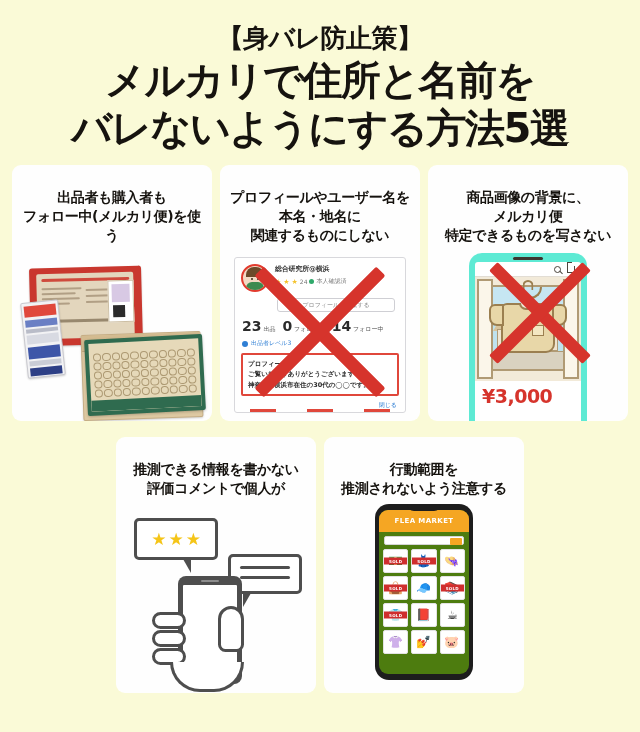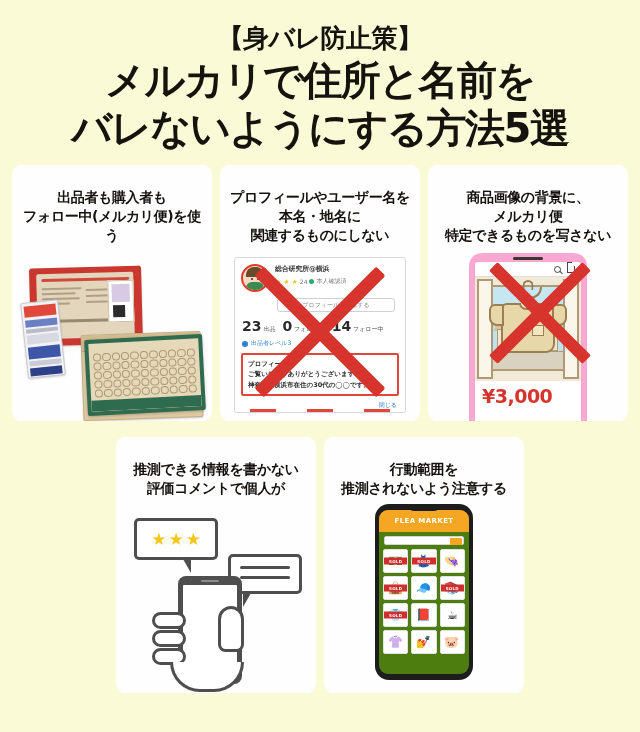--- a/index.html
+++ b/index.html
@@ -131,21 +131,21 @@
   .pf-box .l { font-size: 6.5px; color: #2b2b2b; line-height: 1.55; font-weight: 700; }
   .pf-close { text-align: right; padding: 5px 8px 0; font-size: 6px; color: #2f7fd4; }
   .pf-check { display: flex; align-items: center; gap: 4px; padding: 5px 7px 0; font-size: 6px; color: #555; }
   .pf-check .bx { width: 6px; height: 6px; border: 1px solid #9a9aa0; }
   .pf-tabs { position: absolute; left: 0; right: 0; bottom: 0; display: flex; justify-content: space-around; }
   .pf-tabs span { width: 26px; height: 3px; background: #e0473b; }
 
   
   .phone3 {
     position: absolute; left: 50%; transform: translateX(-50%); top: 4px;
-    width: 118px; height: 192px; background: #f9a8d4;
+    width: 118px; height: 192px; background: #5eead4;
     border-radius: 13px; padding: 9px 6px 4px;
   }
   .phone3 .notch {
     position: absolute; left: 50%; transform: translateX(-50%); top: 4px;
     width: 30px; height: 3px; background: #3b3630; border-radius: 2px;
   }
   .phone3 .scr { background: #fff; height: 100%; border-radius: 3px; overflow: hidden; position: relative; }
   .s-bar { height: 15px; border-bottom: 1px solid #e2ddd4; display: flex; align-items: center; justify-content: flex-end; gap: 6px; padding-right: 6px; }
   .ic-mag { width: 7px; height: 7px; border: 1.4px solid #4a443c; border-radius: 50%; position: relative; }
   .ic-mag::after { content: ""; position: absolute; right: -3px; bottom: -2px; width: 4px; height: 1.4px; background: #4a443c; transform: rotate(45deg); }

